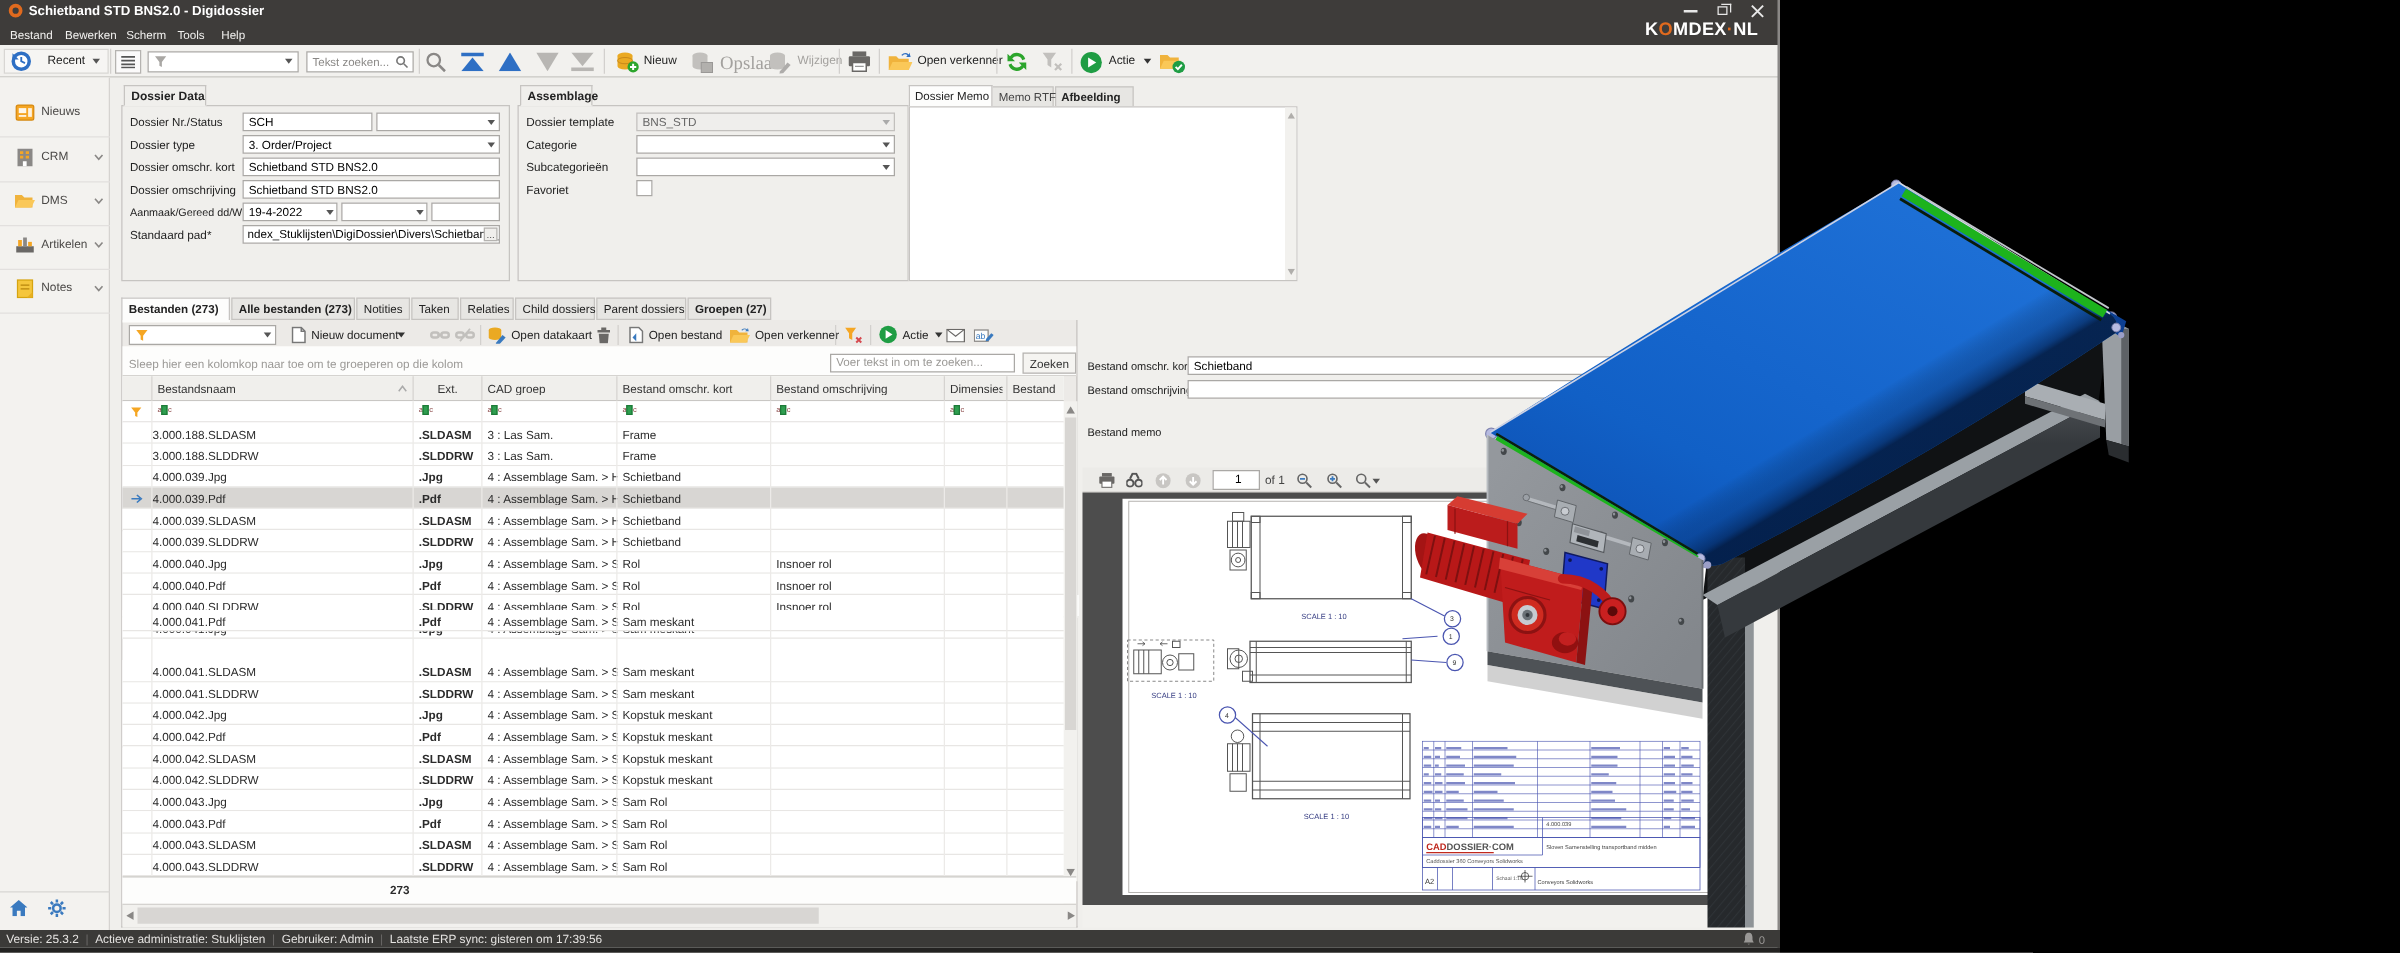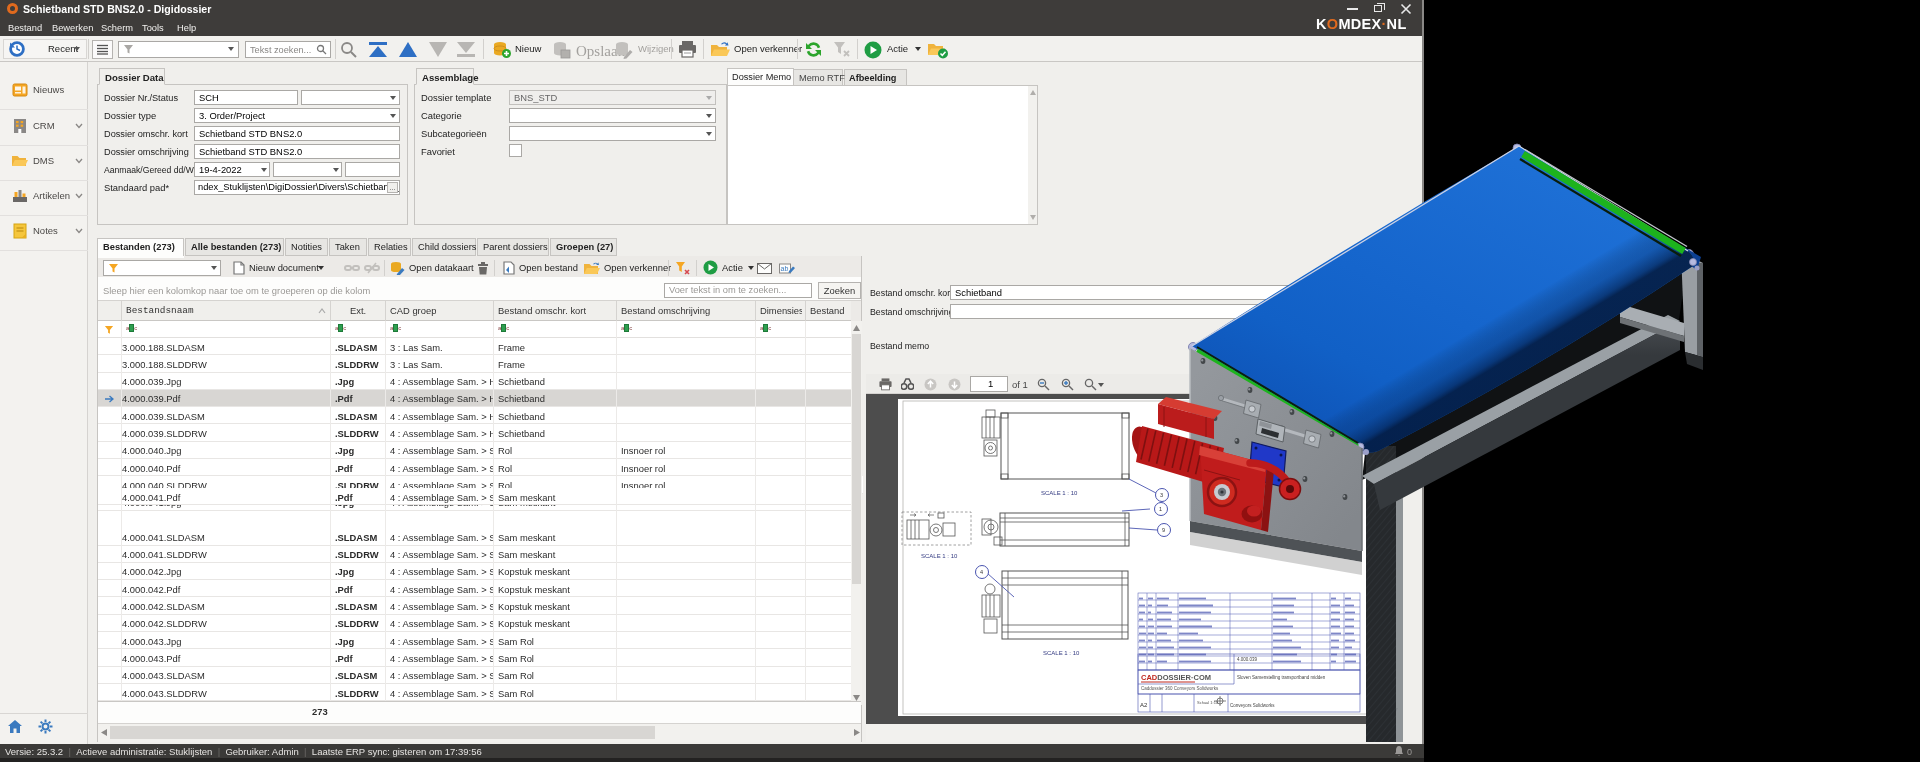--- a/index.html
+++ b/index.html
@@ -30,21 +30,21 @@
     </svg>
 
 <div class="abs" style="left:1316px;top:16px;font-size:14.5px;font-weight:bold;color:#fff;letter-spacing:0.3px;white-space:nowrap;">K<span style="color:#e06a1e;">O</span>MDEX<span style="color:#e06a1e;">·</span>NL</div>
 
 <div class="abs" style="left:0;top:36px;width:1424px;height:26px;background:#f2f1ee;border-bottom:1px solid #c9c7c4;"></div>
 <div class="abs" style="left:3px;top:39px;width:84px;height:20px;border:1px solid #d8d6d3;background:#f6f5f3;"></div><svg class="abs" style="left:8px;top:40px;" width="18" height="18" viewBox="0 0 18 18">
       <circle cx="9" cy="9" r="6.4" fill="#fff" stroke="#2e6fc4" stroke-width="2.8"></circle>
       <path d="M9 5.5 L9 9 L12 10.5" stroke="#2e6fc4" stroke-width="1.5" fill="none"></path>
       <path d="M2 2.5 L2 7.5 L7 7.5 Z" fill="#2e6fc4"></path>
     </svg>
-<div class="lbl" style="left:48px;top:43px;font-size:9.5px;">Recent</div>
+<div class="lbl" style="left:38px;top:43px;font-size:9.5px;">Recent</div>
 <div class="cmb-a" style="left:74px;top:47px;"></div>
 <div class="sep" style="left:88px;"></div>
 <div class="abs" style="left:92px;top:40px;width:21px;height:19px;background:#fbfafa;border:1px solid #b5b3b0;"></div>
 <svg class="abs" style="left:96px;top:44px;" width="13" height="11">
       <g stroke="#555" stroke-width="1.3">
         <line x1="1" y1="1.5" x2="12" y2="1.5"></line>
         <line x1="1" y1="4.5" x2="12" y2="4.5"></line>
         <line x1="1" y1="7.5" x2="12" y2="7.5"></line>
         <line x1="1" y1="10" x2="12" y2="10"></line>
       </g>
@@ -369,21 +369,21 @@
 
 <div class="abs" style="left:98px;top:277px;width:763px;height:24px;background:#fdfdfc;border-bottom:1px solid #d5d3d0;"></div>
 <div class="abs" style="left:103px;top:285px;font-size:9.4px;color:#9b9996;white-space:nowrap;">Sleep hier een kolomkop naar toe om te groeperen op die kolom</div>
 <div class="tb" style="left:664px;top:283px;width:148px;height:15px;">
       <span style="position:absolute;left:4px;top:1px;font-size:9.3px;color:#9b9996;">Voer tekst in om te zoeken...</span>
     </div>
 <div class="abs" style="left:818px;top:282px;width:43px;height:17px;background:#f5f4f1;border:1px solid #b5b3b0;font-size:9.4px;color:#333;text-align:center;line-height:16px;">Zoeken</div>
 <div class="abs" style="left:98px;top:301px;width:753px;height:422px;background:#fff;"></div>
 <div class="abs" style="left:98px;top:301px;width:753px;height:20px;background:#f0efec;border-bottom:1px solid #c9c7c4;"></div>
 <div class="abs" style="left:121px;top:301px;width:1px;height:20px;background:#d5d3d0;"></div>
-<div class="lbl" style="left:126px;top:305px;font-size:9.4px;color:#333;max-width:201px;overflow:hidden;font-family:Liberation Mono, monospace;">Bestandsnaam</div>
+<div class="lbl" style="left:126px;top:305px;font-size:9.4px;color:#333;max-width:201px;overflow:hidden;">Bestandsnaam</div>
 <div class="abs" style="left:330px;top:301px;width:1px;height:20px;background:#d5d3d0;"></div>
 <div class="lbl" style="left:335px;top:305px;font-size:9.4px;color:#333;max-width:47px;overflow:hidden;margin-left:15px;">Ext.</div>
 <div class="abs" style="left:385px;top:301px;width:1px;height:20px;background:#d5d3d0;"></div>
 <div class="lbl" style="left:390px;top:305px;font-size:9.4px;color:#333;max-width:100px;overflow:hidden;">CAD groep</div>
 <div class="abs" style="left:493px;top:301px;width:1px;height:20px;background:#d5d3d0;"></div>
 <div class="lbl" style="left:498px;top:305px;font-size:9.4px;color:#333;max-width:115px;overflow:hidden;">Bestand omschr. kort</div>
 <div class="abs" style="left:616px;top:301px;width:1px;height:20px;background:#d5d3d0;"></div>
 <div class="lbl" style="left:621px;top:305px;font-size:9.4px;color:#333;max-width:131px;overflow:hidden;">Bestand omschrijving</div>
 <div class="abs" style="left:755px;top:301px;width:1px;height:20px;background:#d5d3d0;"></div>
 <div class="lbl" style="left:760px;top:305px;font-size:9.4px;color:#333;max-width:42px;overflow:hidden;">Dimensies</div>

